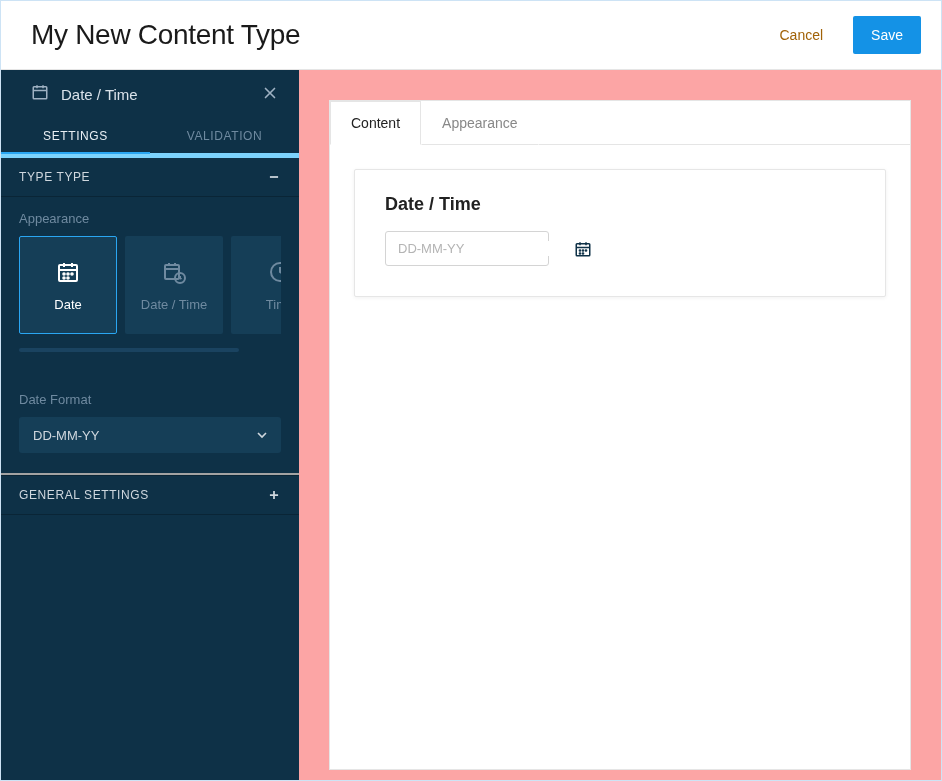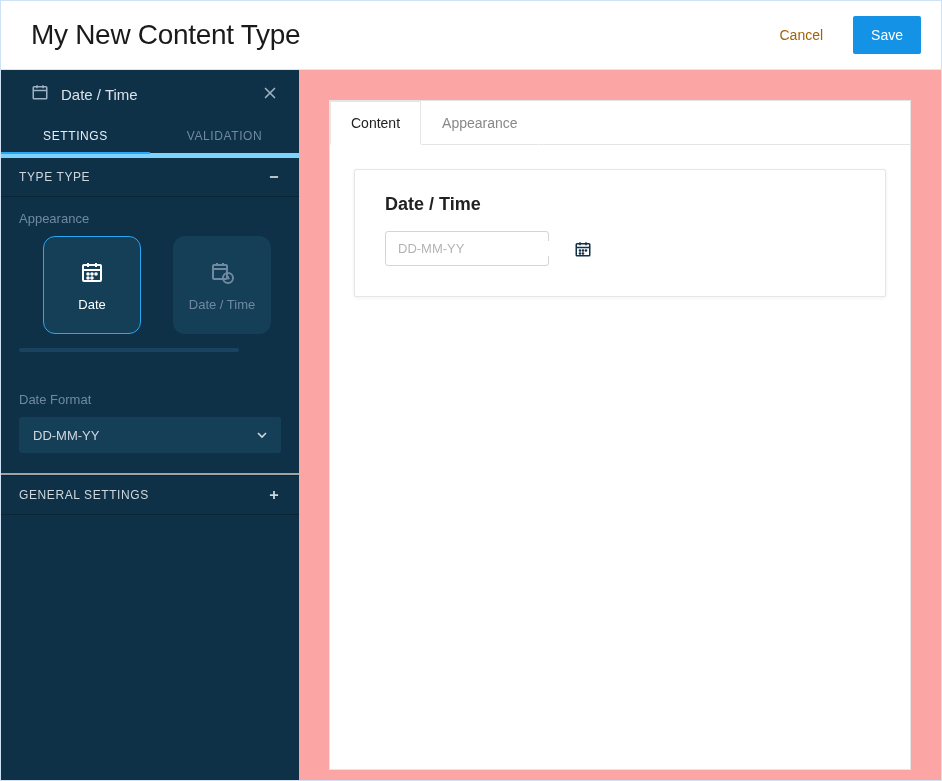--- a/index.html
+++ b/index.html
@@ -140,24 +140,23 @@
       min-width: 98px;
       height: 98px;
       background: #153e57;
       display: flex;
       flex-direction: column;
       align-items: center;
       justify-content: center;
       gap: 12px;
       color: #6f8aa0;
       border: 1px solid transparent;
-      border-radius: 12px;
+      border-radius: 2px;
       cursor: pointer;
       font-size: 13px;
-      margin-left: 24px;
     }
     .appearance-tile.selected {
       border-color: #2aa6f2;
       color: #ffffff;
     }
     .appearance-tile.selected .tile-icon { color: #fff; }
     .tile-icon {
       width: 26px;
       height: 26px;
       display: inline-flex;

